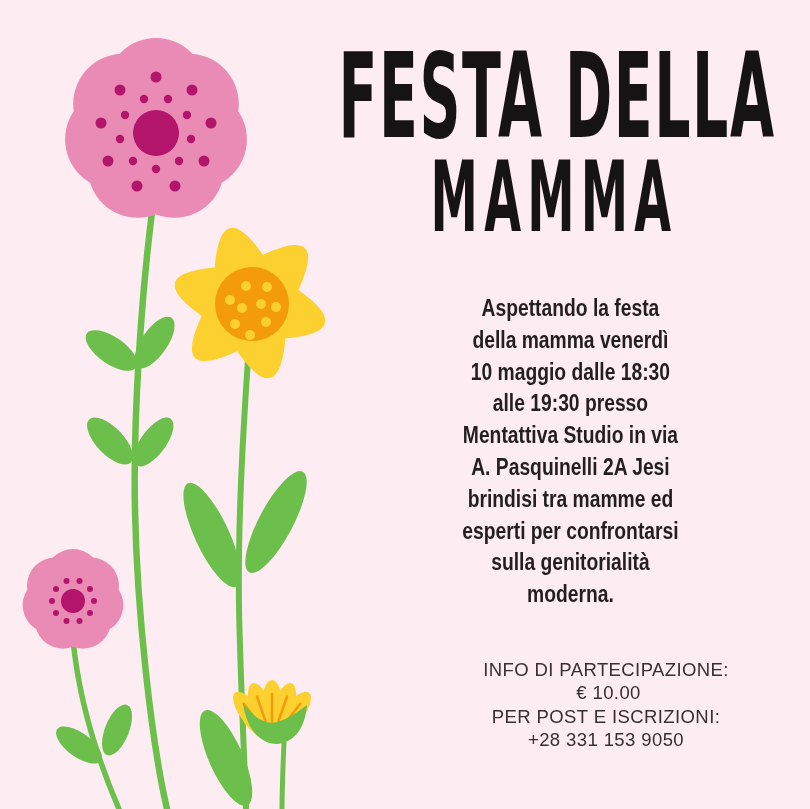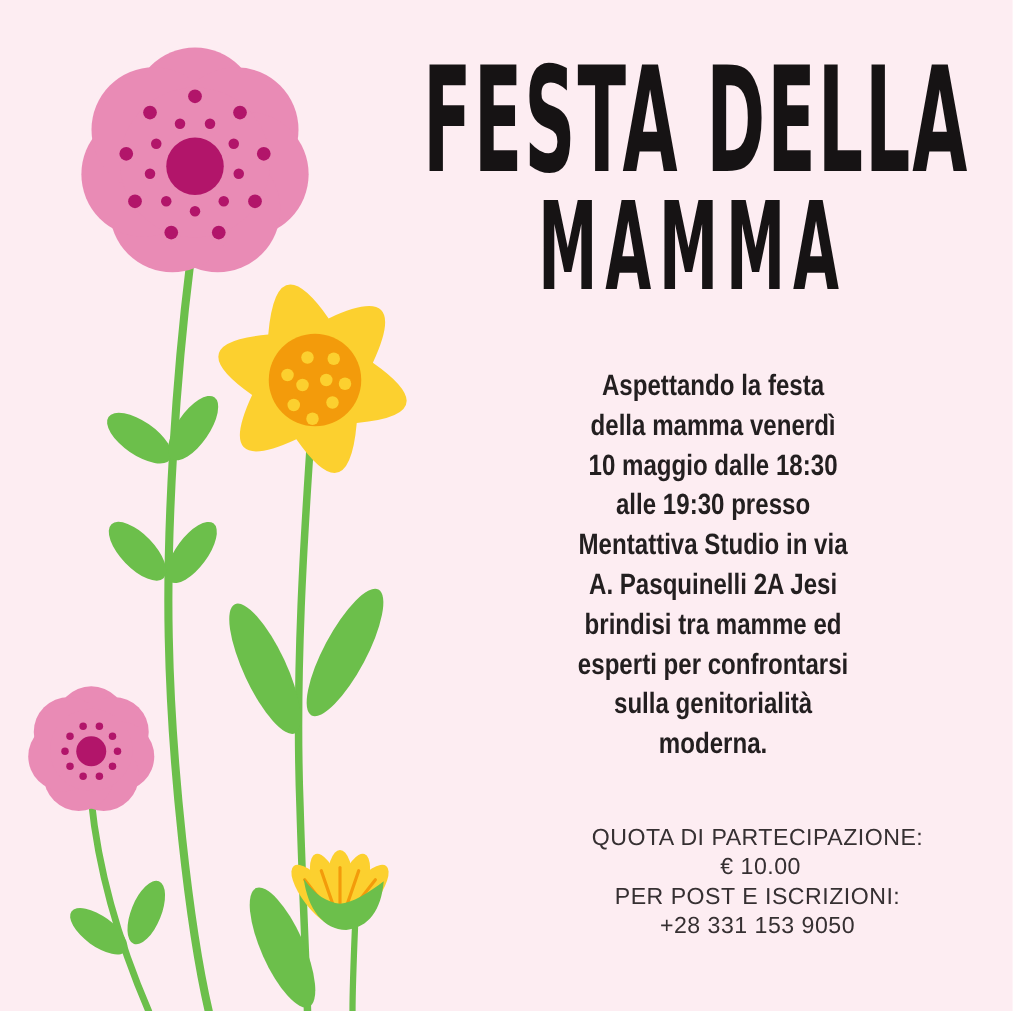--- a/index.html
+++ b/index.html
@@ -177,19 +177,19 @@
     <div class="body-line">alle 19:30 presso</div>
     <div class="body-line">Mentattiva Studio in via</div>
     <div class="body-line">A. Pasquinelli 2A Jesi</div>
     <div class="body-line">brindisi tra mamme ed</div>
     <div class="body-line">esperti per confrontarsi</div>
     <div class="body-line">sulla genitorialità</div>
     <div class="body-line">moderna.</div>
   </div>
 
   <div class="info-block">
-    <div class="info-line">QUOTA DI PARTECIPAZIONE:</div>
+    <div class="info-line">INFO DI PARTECIPAZIONE:</div>
     <div class="info-line">€ 10.00</div>
     <div class="info-line">PER POST E ISCRIZIONI:</div>
     <div class="info-line">+28 331 153 9050</div>
   </div>
 
 </div>
 
 </body></html>

